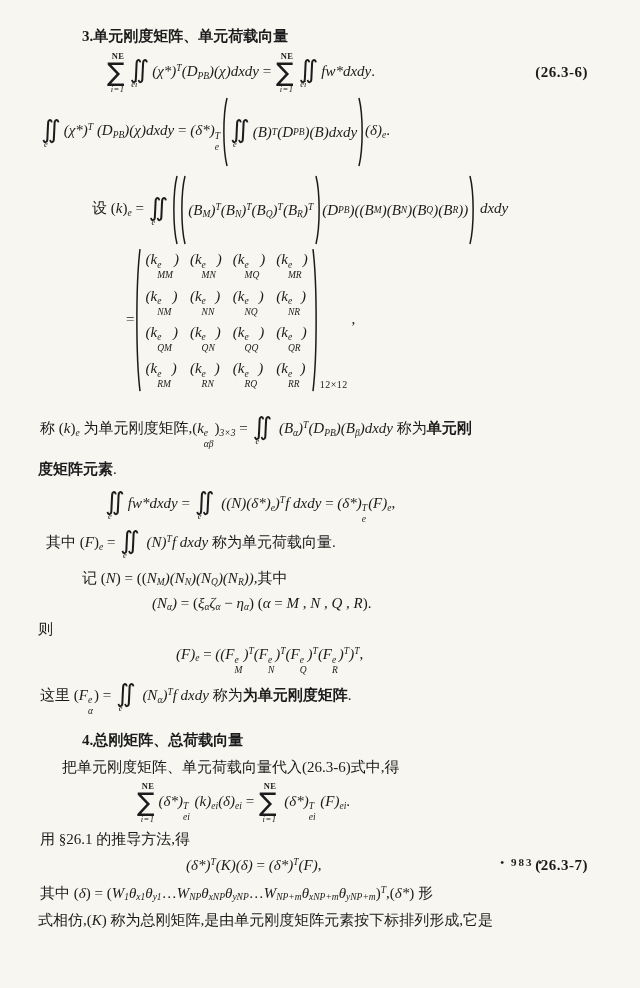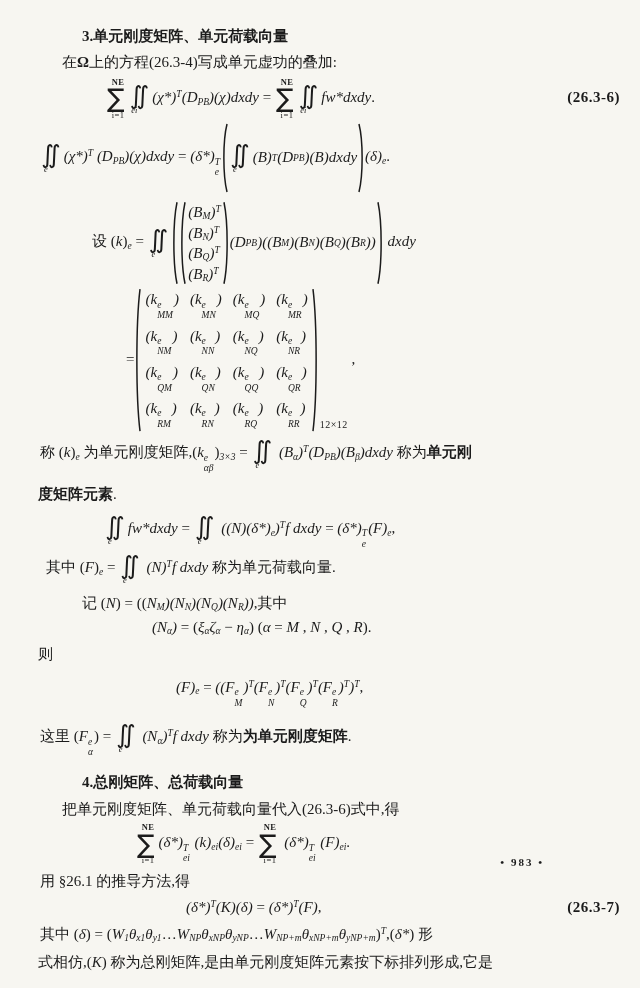--- a/index.html
+++ b/index.html
@@ -8,21 +8,21 @@
     background: #f7f6f1;
     color: #1b1b1b;
     font-family: "Liberation Serif", "DejaVu Serif", serif;
     font-size: 15px;
     overflow: hidden;
   }
   .page {
     position: relative;
     box-sizing: border-box;
     width: 640px; height: 880px;
-    padding: 2px 20px 0 38px;
+    padding: 2px 52px 0 38px;
   }
   .line {
     position: relative;
     white-space: nowrap;
     line-height: 1.45;
   }
   .line.bold { font-weight: bold; }
   .t  { }
   .it { font-style: italic; }
   .bd { font-weight: bold; }
@@ -49,21 +49,21 @@
     align-items: flex-end;
     vertical-align: middle;
     line-height: 1;
     margin: 0 4px 0 1px;
   }
   .sum .lim {
     font-size: 8.5px;
     font-weight: bold;
     letter-spacing: 0.5px;
   }
-  .sum .lim.lo { font-weight: normal; }
+  .sum .lim.lo { font-style: italic; font-weight: normal; }
   .sigma {
     font-family: "DejaVu Sans", sans-serif;
     font-size: 26px;
     line-height: 0.95;
   }
   .iint {
     display: inline-flex;
     flex-direction: column;
     align-items: center;
     vertical-align: middle;
@@ -83,21 +83,21 @@
   }
   .big {
     display: inline-flex;
     align-items: center;
     vertical-align: middle;
   }
   .paren { width: 7px; align-self: stretch; min-height: 1.35em; display: inline-block; }
   .big-inner { display: inline-flex; align-items: center; padding: 0 1px; }
   .vec-col {
     display: inline-flex;
-    flex-direction: column;
+    flex-direction: row;
     row-gap: 4px;
     padding: 3px 2px;
   }
   .vec-row { line-height: 1.1; }
   .mat-grid {
     display: grid;
     grid-template-columns: repeat(4, auto);
     column-gap: 11px;
     row-gap: 7px;
     padding: 4px 4px;
@@ -126,21 +126,20 @@
     letter-spacing: 2px;
     font-size: 11px;
   }
 </style>
 </head>
 <body>
 
 <div class="page">
   <div id="lines">
       <div class="line bold" style="margin-left: 44px; margin-top: 24px;"><span class="t">3.单元刚度矩阵、单元荷载向量</span></div>
-      <div class="line" style="margin-left: 24px; margin-top: 4px;"><span class="t">在</span><span class="t bd">Ω</span><span class="t">上的方程(26.3-4)写成单元虚功的叠加:</span></div>
       <div class="line" style="margin-left: 68px; margin-top: 4px;"><span class="sum">
           <span class="lim">NE</span>
           <span class="sigma">∑</span>
           <span class="lim lo">i=1</span>
         </span><span class="iint">
           <span class="ig">∬</span>
           <span class="id">ei</span>
         </span><span class="t it">(χ*)</span><sup class="sp">T</sup><span class="t it">(D</span><sub class="sb">PB</sub><span class="t it">)(χ)dxdy</span><span class="t"> = </span><span class="sum">
           <span class="lim">NE</span>
           <span class="sigma">∑</span>
@@ -280,21 +279,21 @@
             <span class="mat-cell"><span class="t it">(k</span><span class="ss">
                 <span>e</span>
                 <span>RR</span>
               </span><span class="t it">)</span></span>
           </span>
           <svg viewBox="0 0 10 100" preserveAspectRatio="none" class="paren">
             <path d="M 1.4 1.5 C 7.4 25 7.4 75 1.4 98.5" fill="none" stroke="#1b1b1b" stroke-width="1.5" vector-effect="non-scaling-stroke"></path>
           </svg>
           <span class="mat-sub">12×12</span>
         </span><span class="t"> ,</span></div>
-      <div class="line" style="margin-left: 2px; margin-top: 5px;"><span class="t">称 (</span><span class="t it">k</span><span class="t">)</span><sub class="sb">e</sub><span class="t"> 为单元刚度矩阵,(</span><span class="t it">k</span><span class="ss">
+      <div class="line" style="margin-left: 2px; margin-top: 20px;"><span class="t">称 (</span><span class="t it">k</span><span class="t">)</span><sub class="sb">e</sub><span class="t"> 为单元刚度矩阵,(</span><span class="t it">k</span><span class="ss">
           <span>e</span>
           <span>αβ</span>
         </span><span class="t">)</span><sub class="sb">3×3</sub><span class="t"> = </span><span class="iint">
           <span class="ig">∬</span>
           <span class="id">e</span>
         </span><span class="t"> </span><span class="t it">(B</span><sub class="sb">α</sub><span class="t it">)</span><sup class="sp">T</sup><span class="t it">(D</span><sub class="sb">PB</sub><span class="t it">)(B</span><sub class="sb">β</sub><span class="t it">)dxdy</span><span class="t"> 称为</span><span class="t bd">单元刚</span></div>
       <div class="line" style="margin-left: 0px; margin-top: 10px;"><span class="t bd">度矩阵元素</span><span class="t">.</span></div>
       <div class="line" style="margin-left: 66px; margin-top: 8px;"><span class="iint">
           <span class="ig">∬</span>
           <span class="id">e</span>
@@ -305,34 +304,34 @@
           <span>T</span>
           <span>e</span>
         </span><span class="t it">(F)</span><sub class="sb">e</sub><span class="t">,</span></div>
       <div class="line" style="margin-left: 8px; margin-top: 4px;"><span class="t">其中 (</span><span class="t it">F</span><span class="t">)</span><sub class="sb">e</sub><span class="t"> = </span><span class="iint">
           <span class="ig">∬</span>
           <span class="id">e</span>
         </span><span class="t"> </span><span class="t it">(N)</span><sup class="sp">T</sup><span class="t it">f dxdy</span><span class="t"> 称为单元荷载向量.</span></div>
       <div class="line" style="margin-left: 44px; margin-top: 8px;"><span class="t">记 (</span><span class="t it">N</span><span class="t">) = ((</span><span class="t it">N</span><sub class="sb">M</sub><span class="t it">)(N</span><sub class="sb">N</sub><span class="t it">)(N</span><sub class="sb">Q</sub><span class="t it">)(N</span><sub class="sb">R</sub><span class="t it">))</span><span class="t">,其中</span></div>
       <div class="line" style="margin-left: 114px; margin-top: 3px;"><span class="t it">(N</span><sub class="sb">α</sub><span class="t it">)</span><span class="t"> = (</span><span class="t it">ξ</span><sub class="sb">α</sub><span class="t it">ζ</span><sub class="sb">α</sub><span class="t"> − </span><span class="t it">η</span><sub class="sb">α</sub><span class="t">) (</span><span class="t it">α</span><span class="t"> = </span><span class="t it">M</span><span class="t"> , </span><span class="t it">N</span><span class="t"> , </span><span class="t it">Q</span><span class="t"> , </span><span class="t it">R</span><span class="t">).</span></div>
       <div class="line" style="margin-left: 0px; margin-top: 5px;"><span class="t">则</span></div>
-      <div class="line" style="margin-left: 138px; margin-top: 11px;"><span class="t it">(F)</span><sub class="sb">e</sub><span class="t"> = </span><span class="t it">((F</span><span class="ss">
+      <div class="line" style="margin-left: 138px; margin-top: 3px;"><span class="t it">(F)</span><sub class="sb">e</sub><span class="t"> = </span><span class="t it">((F</span><span class="ss">
           <span>e</span>
           <span>M</span>
         </span><span class="t it">)</span><sup class="sp">T</sup><span class="t it">(F</span><span class="ss">
           <span>e</span>
           <span>N</span>
         </span><span class="t it">)</span><sup class="sp">T</sup><span class="t it">(F</span><span class="ss">
           <span>e</span>
           <span>Q</span>
         </span><span class="t it">)</span><sup class="sp">T</sup><span class="t it">(F</span><span class="ss">
           <span>e</span>
           <span>R</span>
         </span><span class="t it">)</span><sup class="sp">T</sup><span class="t it">)</span><sup class="sp">T</sup><span class="t">,</span></div>
-      <div class="line" style="margin-left: 2px; margin-top: 14px;"><span class="t">这里 (</span><span class="t it">F</span><span class="ss">
+      <div class="line" style="margin-left: 2px; margin-top: 5px;"><span class="t">这里 (</span><span class="t it">F</span><span class="ss">
           <span>e</span>
           <span>α</span>
         </span><span class="t">) = </span><span class="iint">
           <span class="ig">∬</span>
           <span class="id">e</span>
         </span><span class="t"> </span><span class="t it">(N</span><sub class="sb">α</sub><span class="t it">)</span><sup class="sp">T</sup><span class="t it">f dxdy</span><span class="t"> 称为</span><span class="t bd">为单元刚度矩阵</span><span class="t">.</span></div>
       <div class="line bold" style="margin-left: 44px; margin-top: 14px;"><span class="t">4.总刚矩阵、总荷载向量</span></div>
       <div class="line" style="margin-left: 24px; margin-top: 5px;"><span class="t">把单元刚度矩阵、单元荷载向量代入(26.3-6)式中,得</span></div>
       <div class="line" style="margin-left: 98px; margin-top: 3px;"><span class="sum">
           <span class="lim">NE</span>

